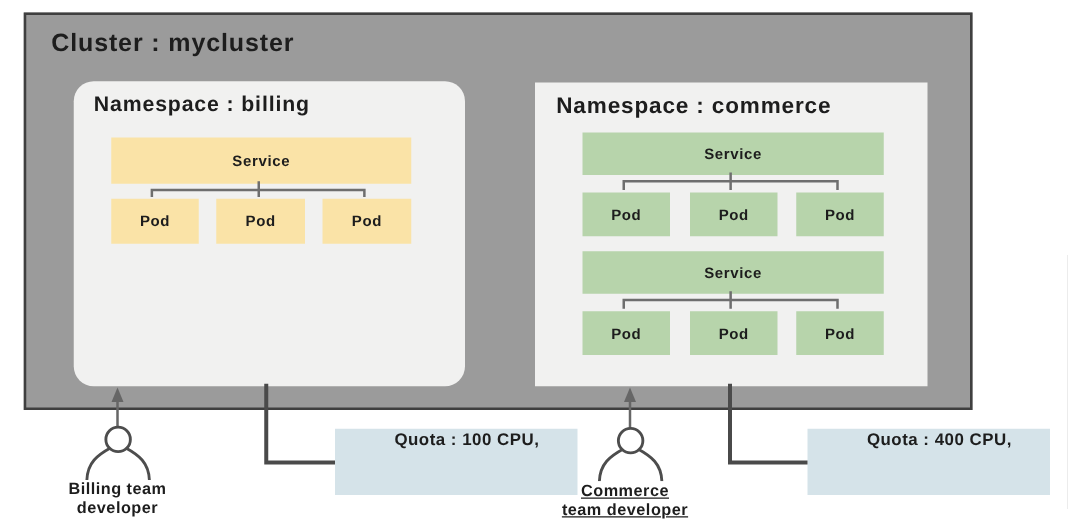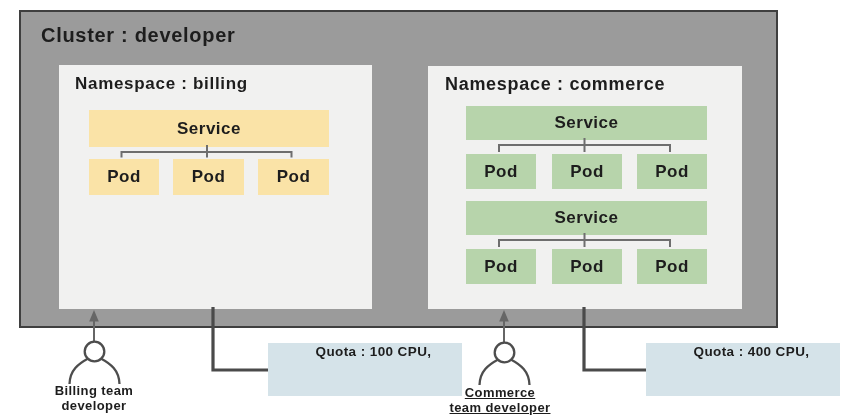--- a/index.html
+++ b/index.html
@@ -12,30 +12,30 @@
 
   
   .cluster {
     left:19px; top:10px; width:759px; height:318px;
     background:#9B9B9B; border:2px solid #3f3f3f; box-sizing:border-box;
   }
   .cluster-title { left:20px; top:12px; font-size:20px; letter-spacing:.7px; white-space:nowrap; }
 
   
   .ns { background:#F1F1F0; box-sizing:border-box; }
-  .ns-billing  { left:38px;  top:53px; width:313px; height:244px; }
+  .ns-billing  { left:38px;  top:53px; width:313px; height:244px;border-radius:16px; }
   .ns-commerce { left:407px; top:54px; width:314px; height:243px;padding-left:40px; }
   .ns-title { left:16px; top:9px; font-size:17px; letter-spacing:.7px; white-space:nowrap; }
   .ns-commerce .ns-title { left:17px; top:8px; font-size:18px; }
 
   
   .node {
     position:absolute; box-sizing:border-box;
     display:flex; align-items:center; justify-content:center;
-    font-size:17px; letter-spacing:.5px;
+    font-size:12px; letter-spacing:.5px;
   }
   .yellow { background:#FAE3A7; }
   .green  { background:#B7D4AB; }
 
   
   .b-service { left:30px; top:45px;  width:240px; height:37px; }
   .b-pod     { top:94px;  height:36px; }
   .b-pod-1   { left:30px;  width:70px; }
   .b-pod-2   { left:114px; width:71px; }
   .b-pod-3   { left:199px; width:71px; }
@@ -71,21 +71,21 @@
   
   .overlay { left:0; top:0; width:854px; height:417px; pointer-events:none; }
   .person { pointer-events:none; }
 </style>
 </head>
 <body>
 
 <div class="stage">
 
   <div class="abs cluster">
-    <div class="abs cluster-title">Cluster : developer</div>
+    <div class="abs cluster-title">Cluster : mycluster</div>
 
     <div class="abs ns ns-billing">
       <div class="abs ns-title">Namespace : billing</div>
       <div class="node yellow b-service">Service</div>
       <div class="node yellow b-pod b-pod-1">Pod</div>
       <div class="node yellow b-pod b-pod-2">Pod</div>
       <div class="node yellow b-pod b-pod-3">Pod</div>
     </div>
 
     <div class="abs ns ns-commerce">

